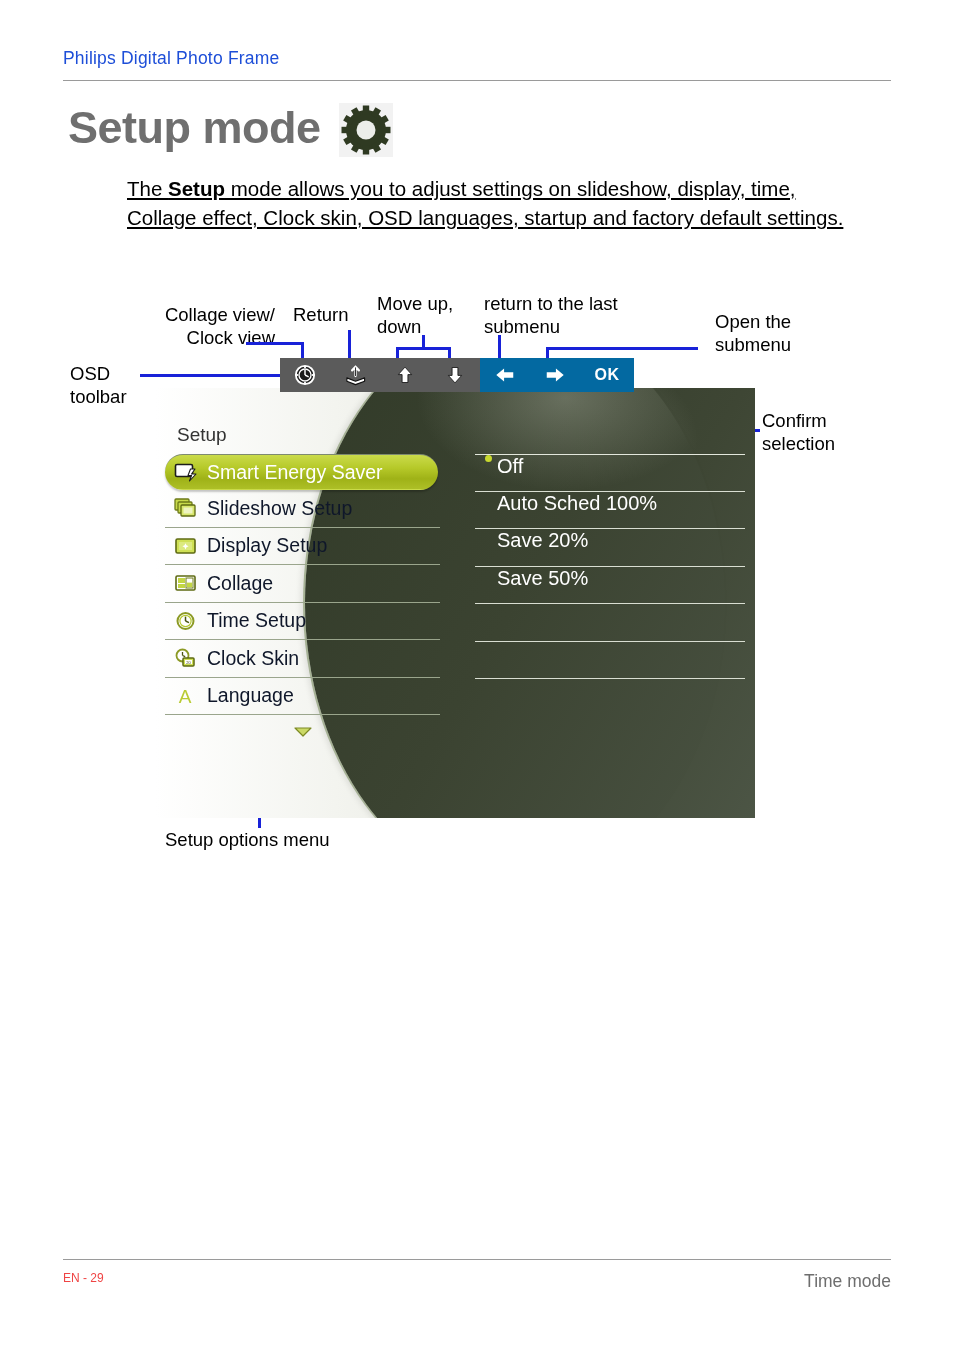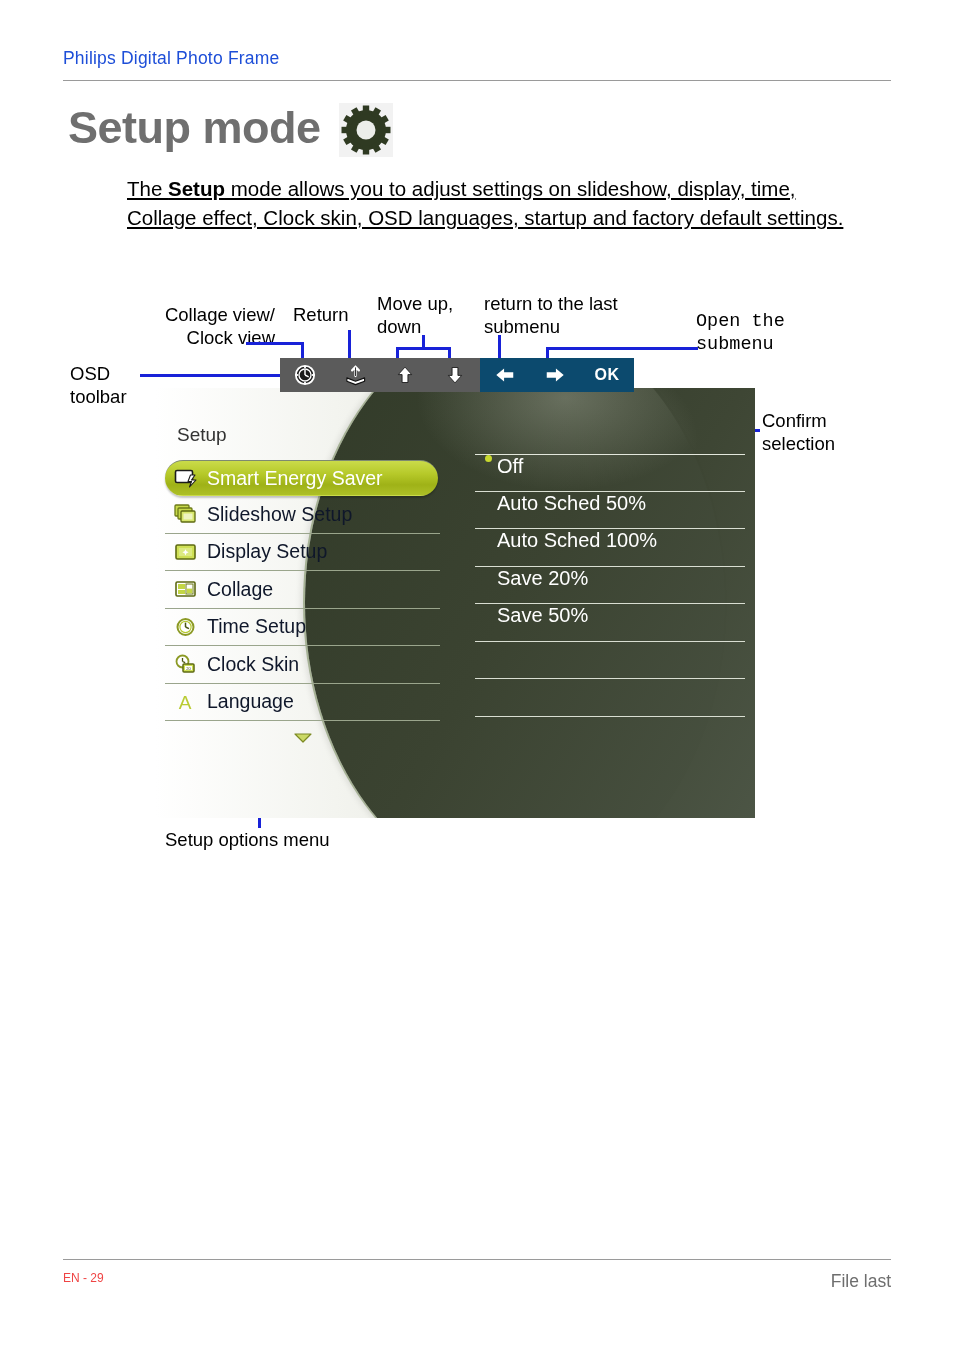--- a/index.html
+++ b/index.html
@@ -117,21 +117,21 @@
   
   .osd-toolbar {
     position: absolute;
     left: 280px; top: 358px;
     height: 34px;
     display: flex;
     align-items: center;
     z-index: 6;
   }
   .tb-seg-gray { background: #5b5b5b; display:flex; align-items:center; height:34px; }
-  .tb-seg-dark { background: #0c4a6e; display:flex; align-items:center; height:34px; }
+  .tb-seg-dark { background: #0369a1; display:flex; align-items:center; height:34px; }
   .tb-btn {
     width: 50px; height: 34px;
     display: flex; align-items: center; justify-content: center;
   }
   .tb-ok {
     width: 54px; height: 34px;
     display: flex; align-items: center; justify-content: center;
     color: #fff; font-size: 16px; font-weight: bold; letter-spacing: .4px;
   }
 
@@ -166,21 +166,20 @@
     font-size: 19.5px;
     color: #0f172a;
   }
   .menu-row.sel {
     background: linear-gradient(180deg,#cadb4a 0%, #b6c929 38%, #9fb217 70%, #adbf27 100%);
     border-radius: 19px;
     border-bottom: 1px solid transparent;
     box-shadow: 0 2px 2px rgba(0,0,0,0.22);
     height: 36px;
     margin-right: 2px;
-    margin-top: 6px;
   }
   .menu-row.sel .m-label { color: #ffffff; }
   .chev-row {
     height: 34px;
     display: flex; align-items: center; justify-content: center;
   }
 
   
   .sub-list {
     position: absolute;
@@ -273,21 +272,21 @@
 Clock view</div>
 
 <div class="anno" style="left:293px; top:303px; width:100px;">Return</div>
 
 <div class="anno" style="left:377px; top:292px; width:105px;">Move up,
 down</div>
 
 <div class="anno" style="left:484px; top:292px; width:190px;">return to the last
 submenu</div>
 
-<div class="anno" style="left:696px; top:310px; width:190px;font-family:Liberation Mono, monospace;">Open the
+<div class="anno" style="left:715px; top:310px; width:190px;">Open the
 submenu</div>
 
 <div class="anno" style="left:70px; top:362px; width:110px;">OSD
 toolbar</div>
 
 <div class="anno" style="left:762px; top:409px; width:160px;">Confirm
 selection</div>
 
 <div class="anno" style="left:165px; top:828px; width:260px;">Setup options menu</div>
 
@@ -408,24 +407,20 @@
       <svg viewBox="0 0 18 10" width="18" height="10">
         <path d="M1 1 L17 1 L9 9 Z" fill="#cbd966" stroke="#7d8a24" stroke-width="1.2" stroke-linejoin="round"></path>
       </svg>
     </div>
   </div>
 
   <div class="sub-list">
     <div class="sub-row">
       <span class="dot"></span>
       <span class="s-label">Off</span>
-    </div>
-    <div class="sub-row">
-      <span class="dot hidden"></span>
-      <span class="s-label">Auto Sched 50%</span>
     </div>
     <div class="sub-row">
       <span class="dot hidden"></span>
       <span class="s-label">Auto Sched 100%</span>
     </div>
     <div class="sub-row">
       <span class="dot hidden"></span>
       <span class="s-label">Save 20%</span>
     </div>
     <div class="sub-row">
@@ -483,13 +478,13 @@
       <svg viewBox="0 0 24 24" width="22" height="22">
         <path d="M21.5 12 L13 5 L13 9 L3 9 L3 15 L13 15 L13 19 Z" fill="#ffffff"></path>
       </svg>
     </div>
     <div class="tb-ok">OK</div>
   </div>
 </div>
 
 <div class="footer-rule"></div>
 <div class="footer-left">EN - 29</div>
-<div class="footer-right">File last</div>
+<div class="footer-right">Time mode</div>
 
 </body></html>

